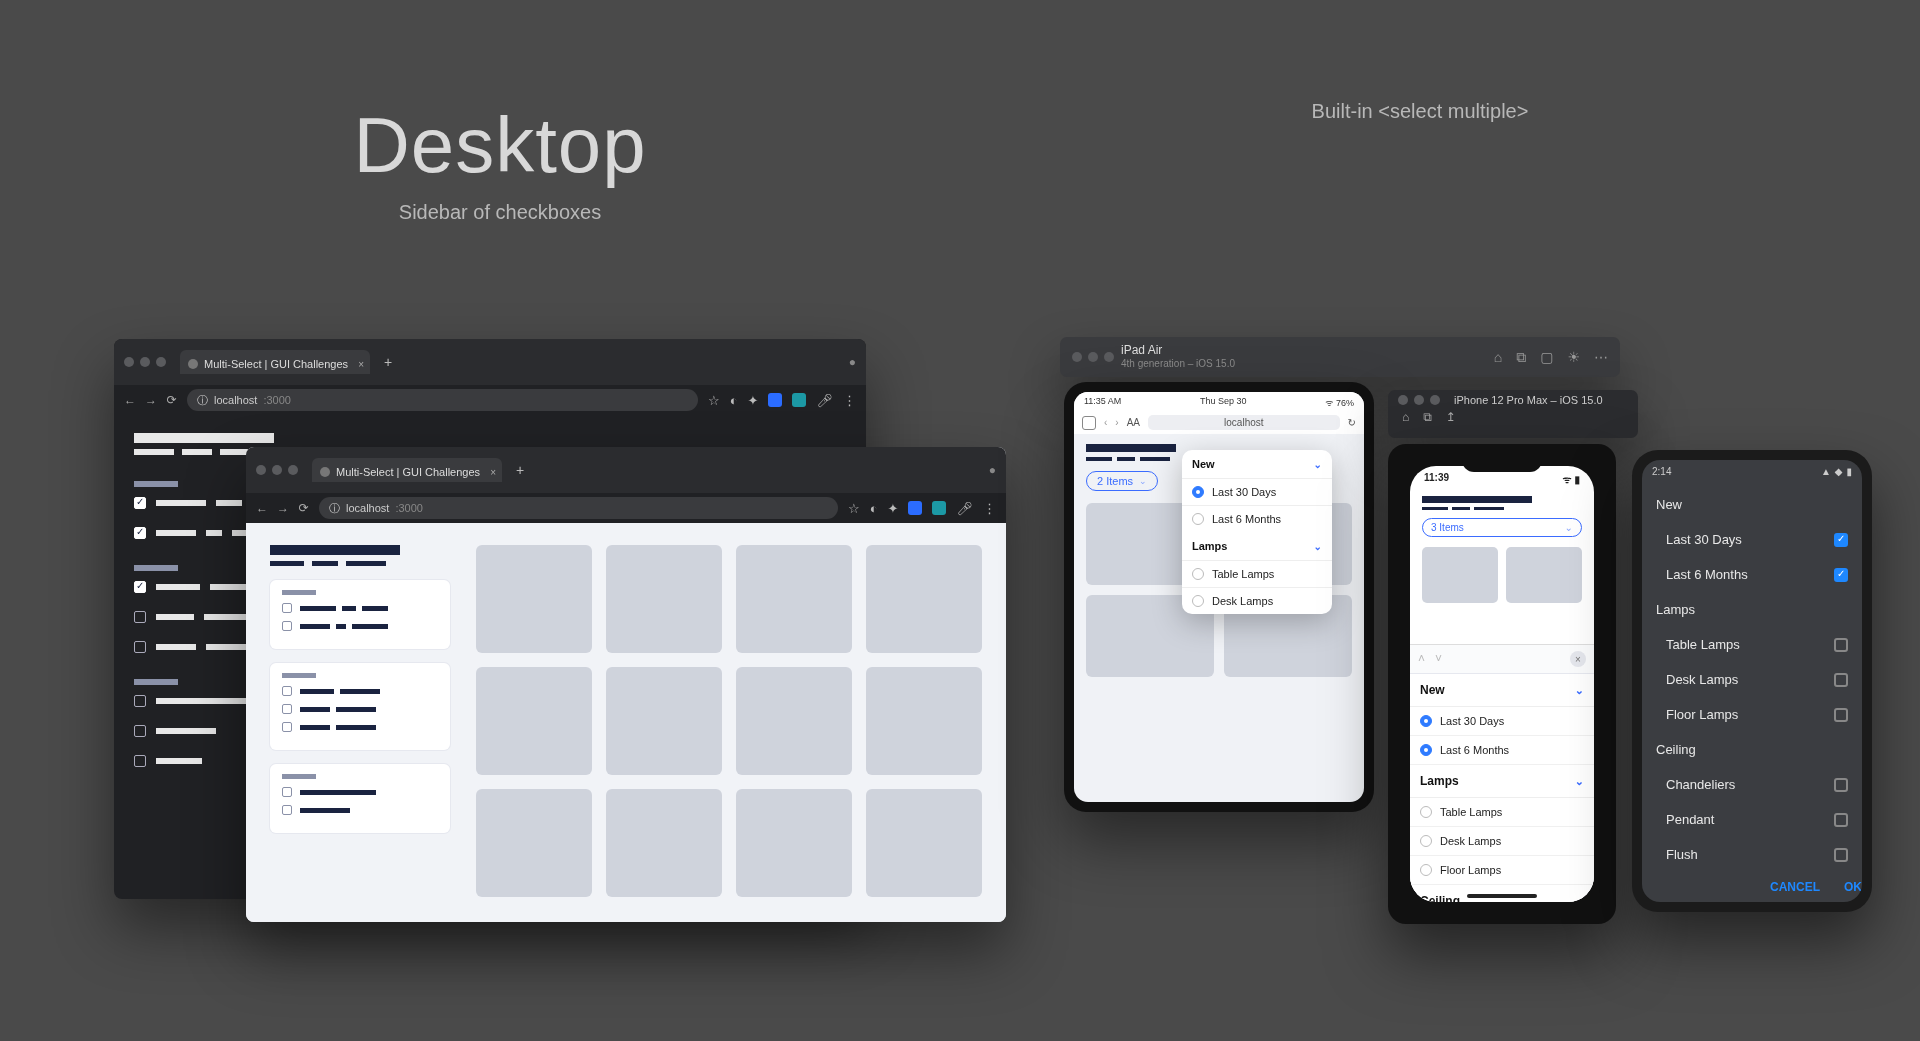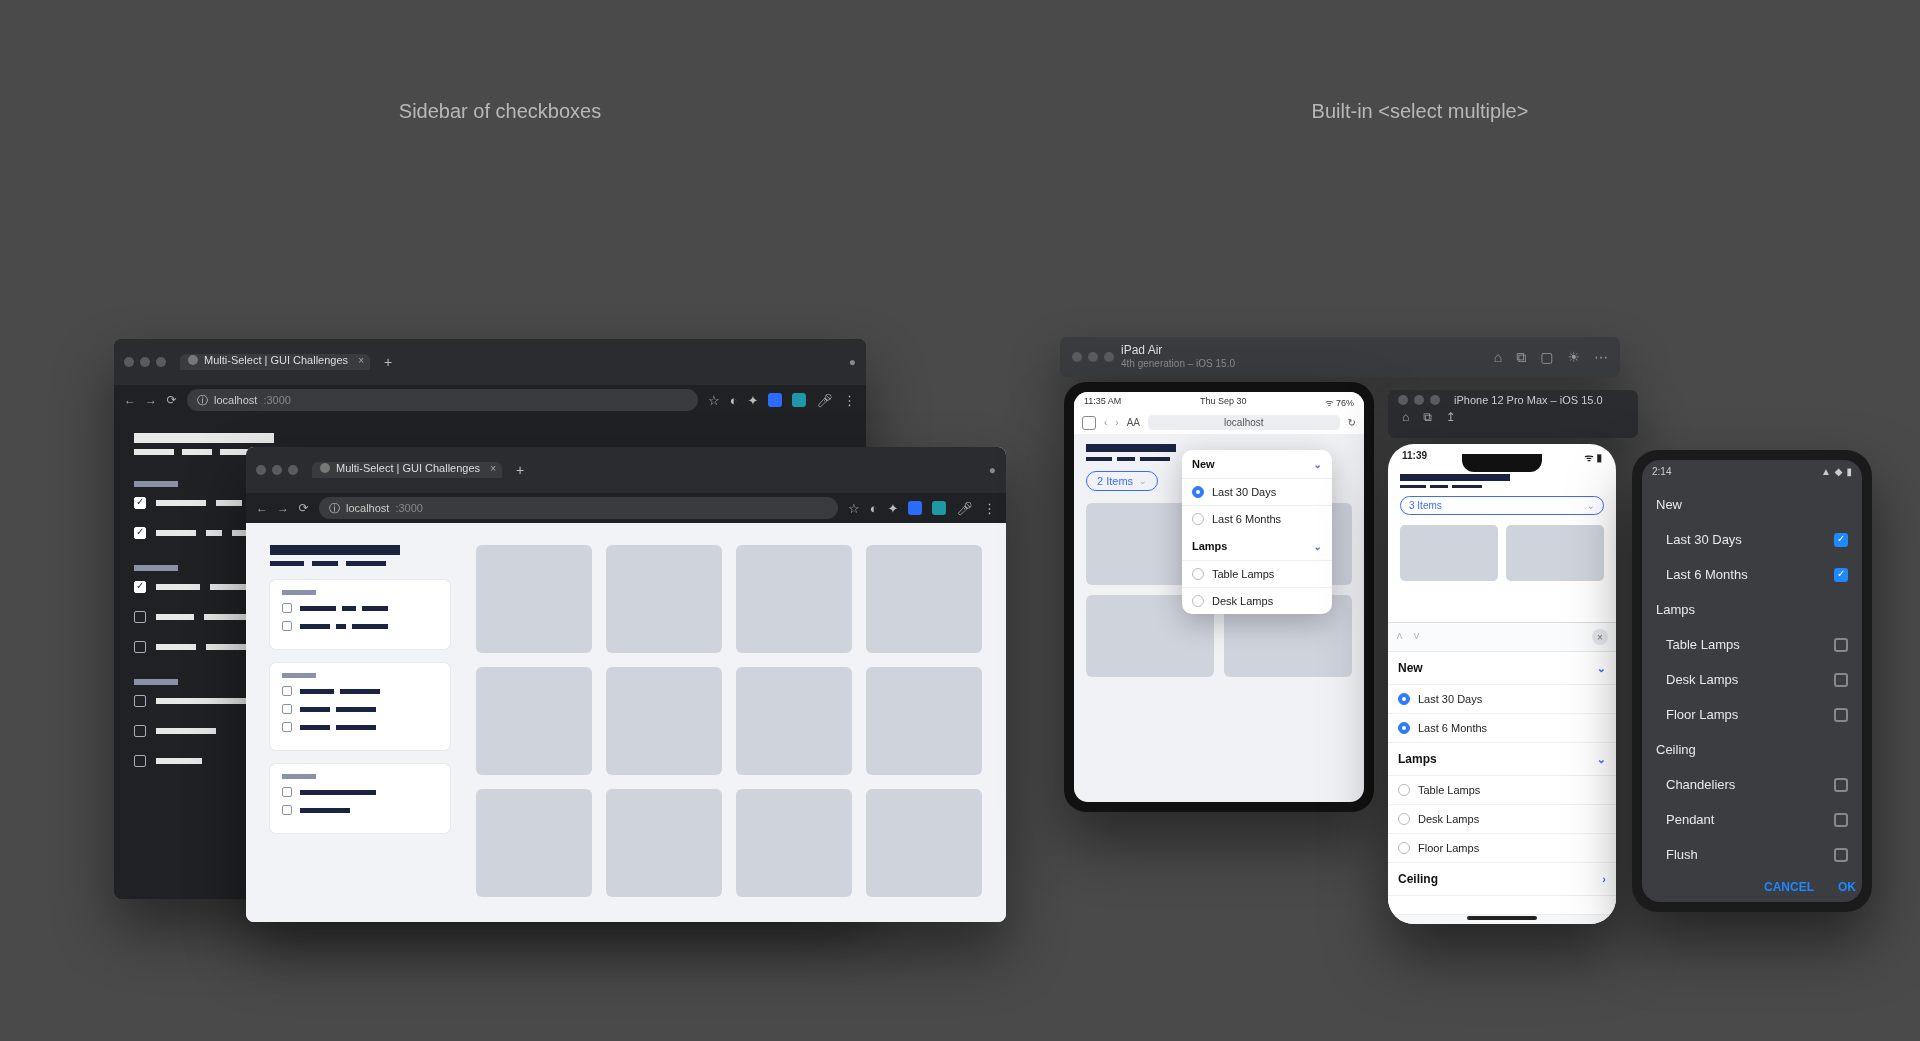--- a/index.html
+++ b/index.html
@@ -58,21 +58,21 @@
   }
   .traffic {
     display:flex; gap:6px; margin-right:6px;
   }
   .traffic span {
     width:10px;height:10px;border-radius:50%;background:#5a5b5e;display:inline-block;
   }
   .tab {
     background:#3a3b3e;
     border-radius:6px 6px 0 0;
-    padding:0 22px 4px 8px;
+    padding:8px 22px 4px 8px;
     font-size:11px;
     color:#ddd;
     display:flex;align-items:center;gap:6px;
     position:relative;
   }
   .tab .x { position:absolute; right:6px; font-size:10px; color:#aaa;}
   .tab .favicon { width:10px;height:10px;border-radius:50%;background:#777;}
   .plus { color:#bbb; font-size:14px; margin-left:6px;}
   .addr-row {
     height:30px; background:#202124; display:flex; align-items:center; padding:0 10px; gap:10px; color:#aaa; font-size:12px;
@@ -170,21 +170,21 @@
     position:absolute;left:1388px;top:390px;width:250px;height:48px;
     background:#2b2c2f;border-radius:7px;padding:4px 10px;color:#ccc;font-size:11px;
     box-shadow:0 25px 50px rgba(0,0,0,.4);
   }
   .sim-bar-phone .row1{display:flex;align-items:center;gap:8px;}
   .sim-bar-phone .row2{display:flex;gap:14px;margin-top:4px;font-size:12px;color:#aaa;padding-left:4px;}
 
   
   .iphone{
     position:absolute;left:1388px;top:444px;width:228px;height:480px;
-    background:#111;border-radius:30px;padding:0;
+    background:#111;border-radius:18px;padding:22px;
     box-shadow:0 30px 60px rgba(0,0,0,.5);
   }
   .iphone::before{content:"";position:absolute;top:10px;left:50%;transform:translateX(-50%);width:80px;height:18px;background:#111;border-radius:0 0 12px 12px;z-index:5;}
   .iphone-screen{background:#fff;width:100%;height:100%;border-radius:26px;overflow:hidden;position:relative;font-size:11px;color:#222;}
   .iph-status{display:flex;justify-content:space-between;padding:6px 14px 2px;font-size:10px;font-weight:600;}
   .iph-page{padding:8px 12px 0;}
   .iph-page .t1{height:7px;width:110px;background:#1a2340;margin-bottom:4px;}
   .iph-page .t2{display:flex;gap:4px;}
   .iph-page .t2 span{height:3px;background:#1a2340;display:inline-block;}
   .iph-pill{border:1.5px solid #3b6cff;color:#3b6cff;border-radius:12px;padding:3px 8px;font-size:10px;display:flex;justify-content:space-between;align-items:center;margin:8px 12px 0;}
@@ -213,27 +213,28 @@
   }
   .and-screen{background:#3b3d41;width:100%;height:100%;border-radius:18px;overflow:hidden;position:relative;font-size:12px;color:#ddd;}
   .and-status{display:flex;justify-content:space-between;padding:6px 10px;font-size:10px;color:#ccc;}
   .and-status .icons span{margin-left:4px;}
   .and-list{padding:4px 0;}
   .and-grp-h{padding:10px 14px;font-size:13px;color:#e8e8e8;}
   .and-opt{padding:10px 14px 10px 24px;font-size:13px;color:#e8e8e8;display:flex;align-items:center;justify-content:space-between;}
   .and-cb{width:14px;height:14px;border:2px solid #888;border-radius:3px;position:relative;}
   .and-cb.on{background:#1e88ff;border-color:#1e88ff;}
   .and-cb.on::after{content:"✓";color:#fff;font-size:10px;position:absolute;left:1px;top:-2px;}
-  .and-actions{position:absolute;bottom:8px;right:6px;display:flex;gap:24px;font-size:12px;font-weight:600;color:#1e88ff;}
+  .and-actions{position:absolute;bottom:8px;right:0;display:flex;gap:24px;font-size:12px;font-weight:600;color:#1e88ff;}
 
 </style>
 </head>
 <body>
 
 <div class="section-heading heading-desktop">
+  <div class="big">Desktop</div>
   <div class="sub">Sidebar of checkboxes</div>
 </div>
 <div class="section-heading heading-touch">
   <div class="sub">Built-in &lt;select multiple&gt;</div>
 </div>
 
 <div class="browser browser-dark browser-back">
   <div class="chrome-bar">
     <div class="traffic">
         <span></span>

